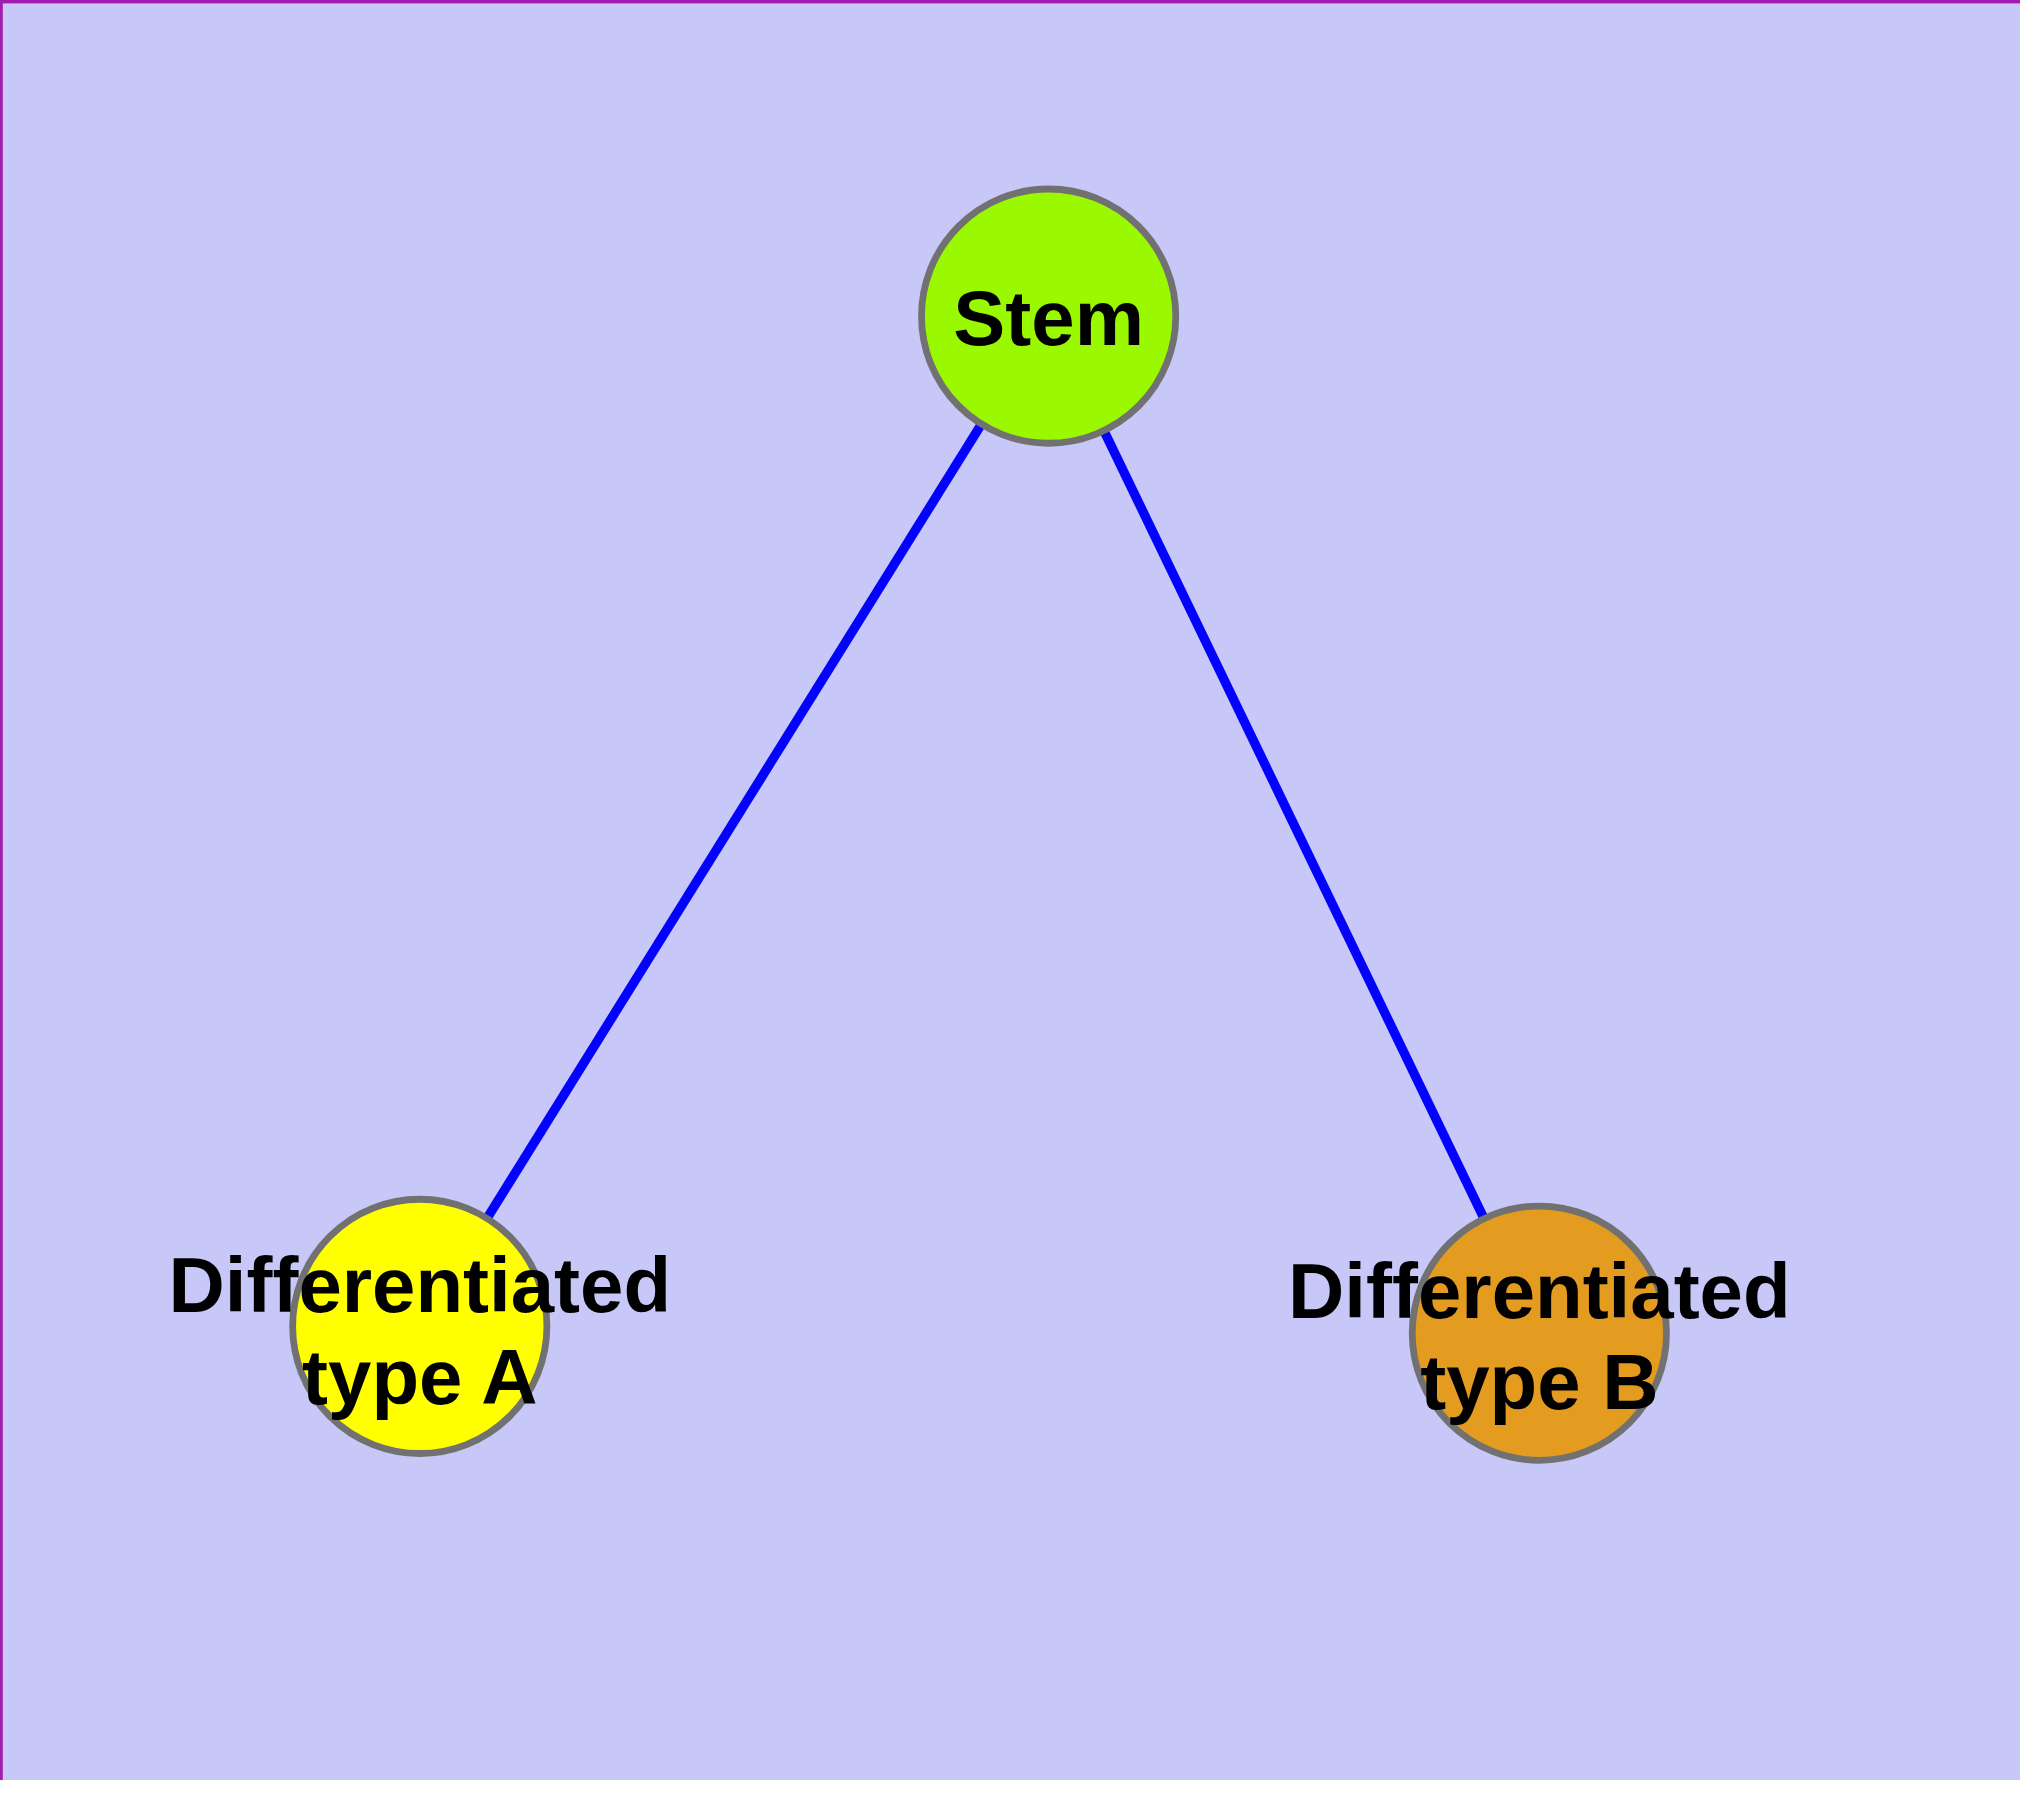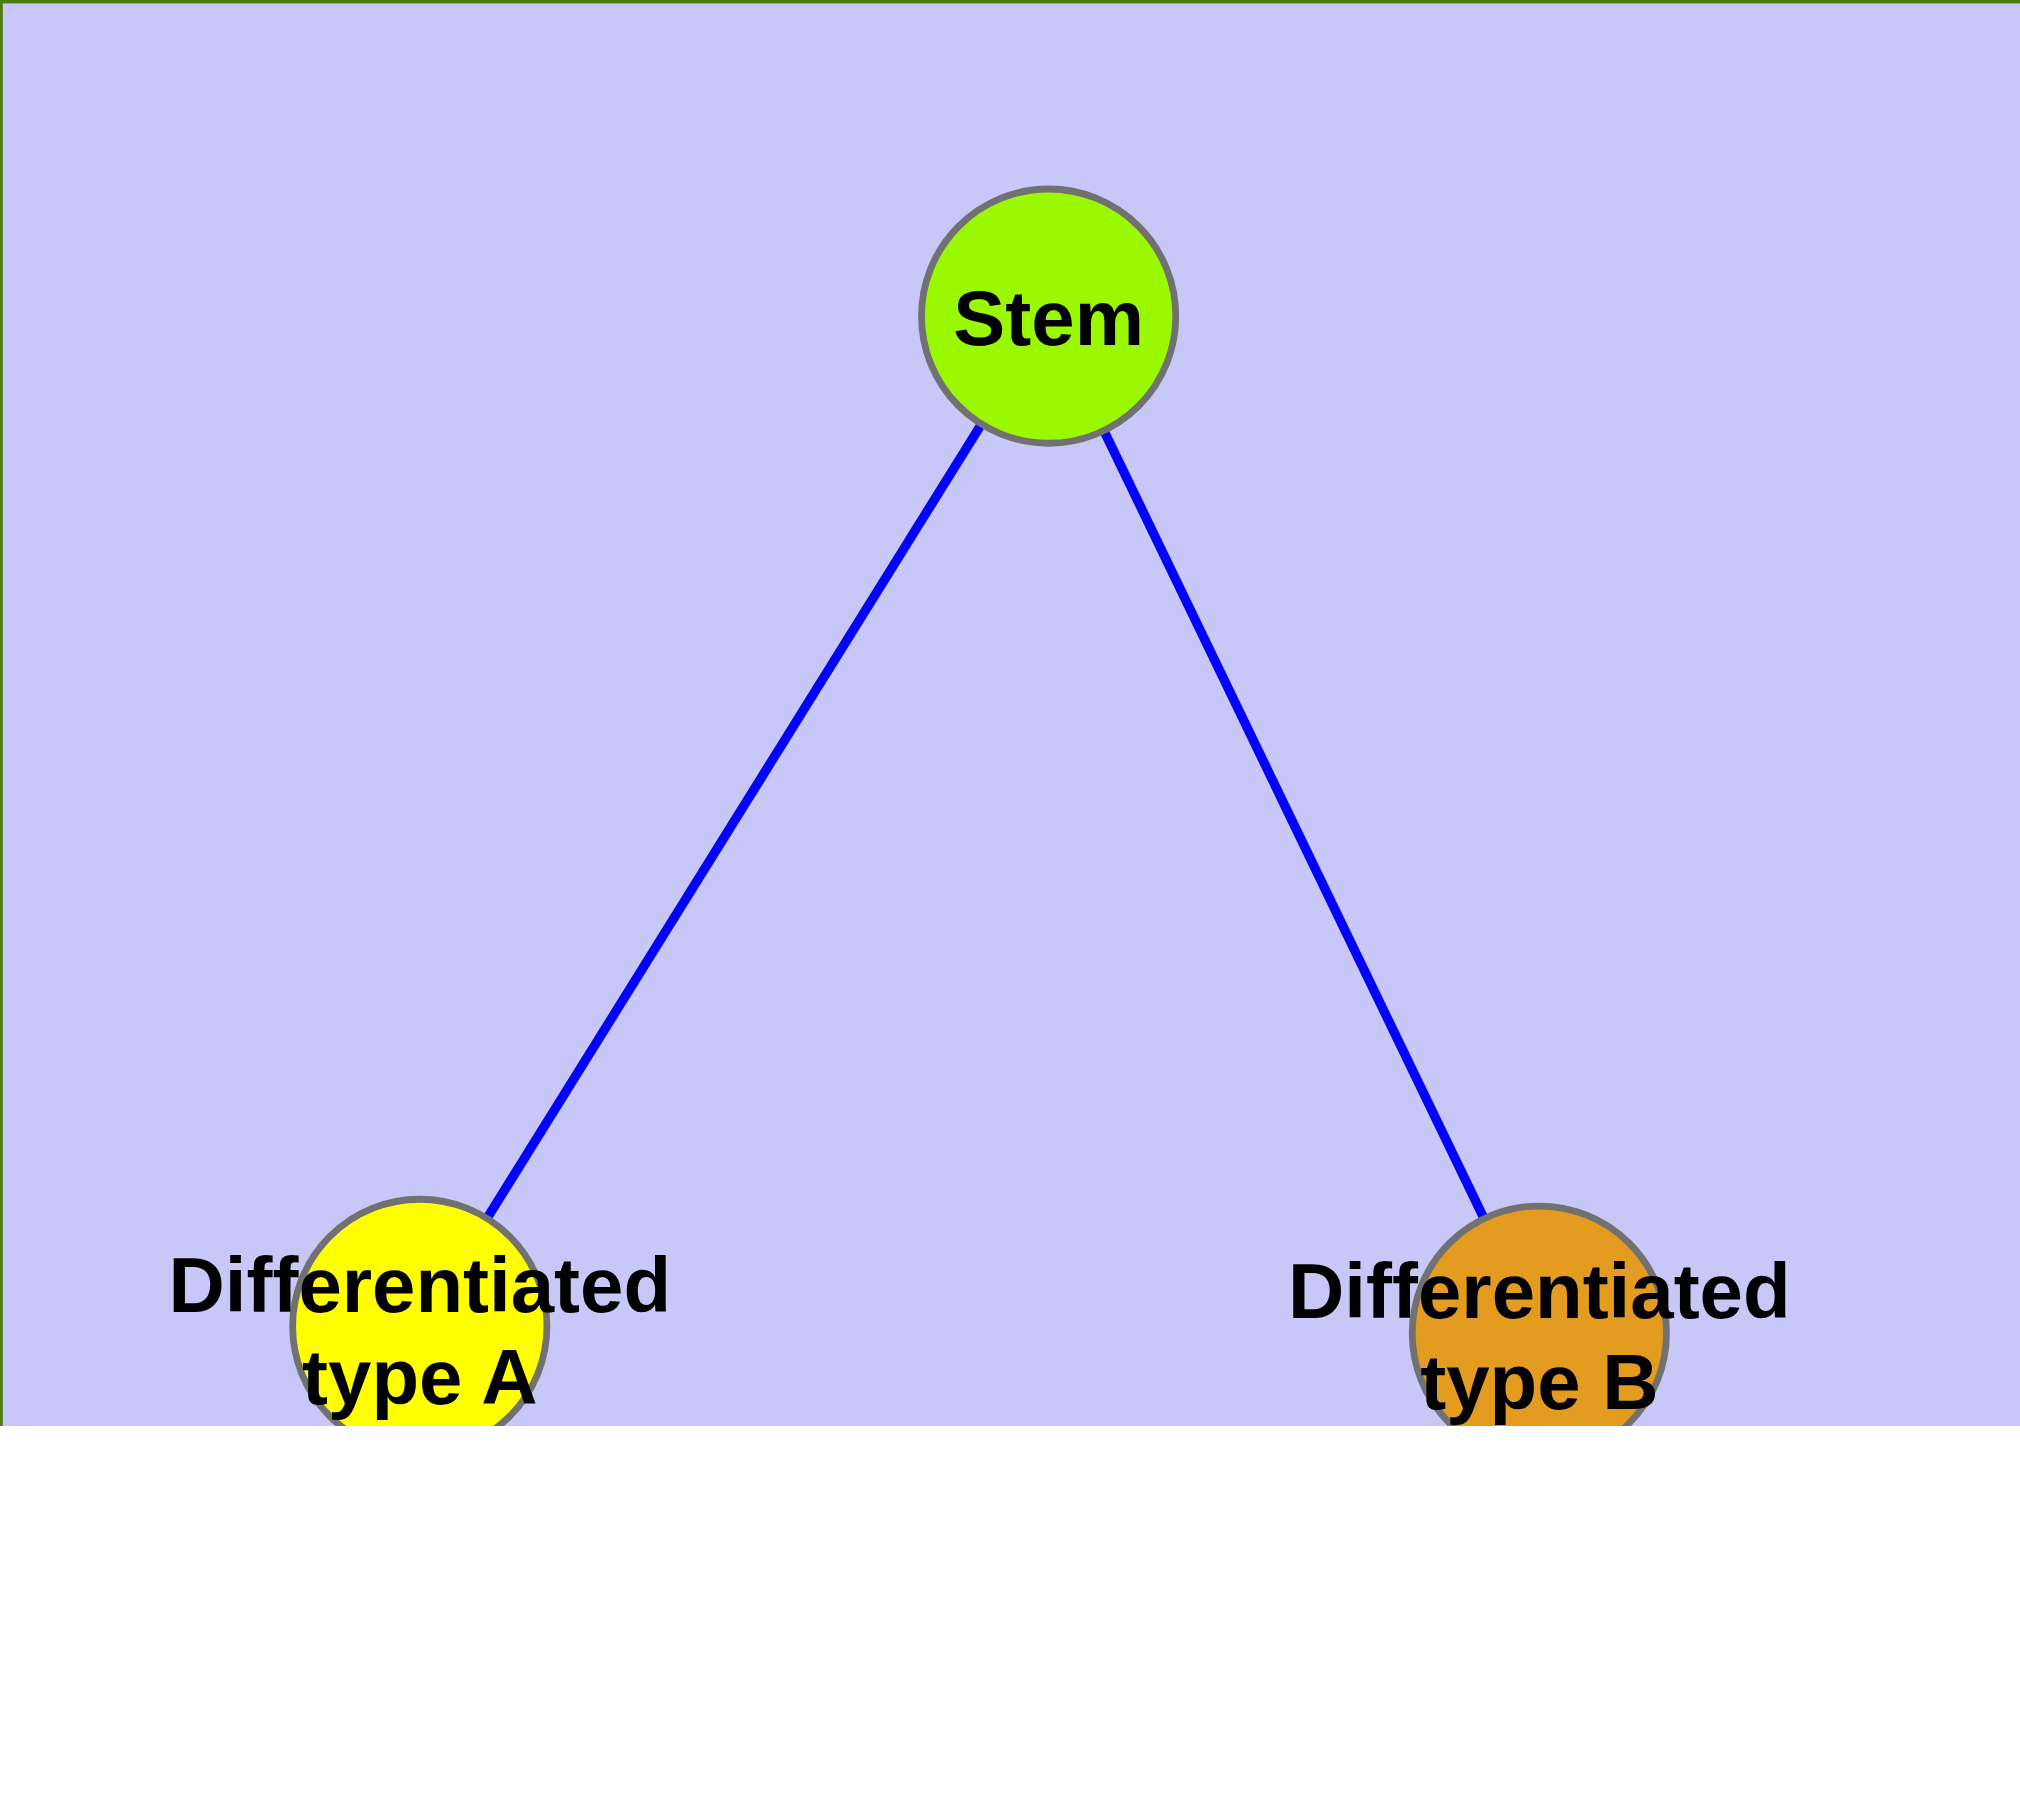--- a/index.html
+++ b/index.html
@@ -3,22 +3,22 @@
 <meta charset="utf-8">
 <style>
   html, body {
     margin: 0;
     padding: 0;
     background: #ffffff;
   }
   .stage {
     position: relative;
     width: 2021px;
-    height: 1426px;
-    background: #4d7c0f;
+    height: 1780px;
+    background: #a21caf;
     overflow: hidden;
   }
   svg { display: block; }
   .edge { fill: none; }
   .node-circle {  }
   .node-label {
     font-family: "Liberation Sans", "DejaVu Sans", sans-serif;
     font-weight: 700;
     font-size: 92px;
     text-anchor: middle;

